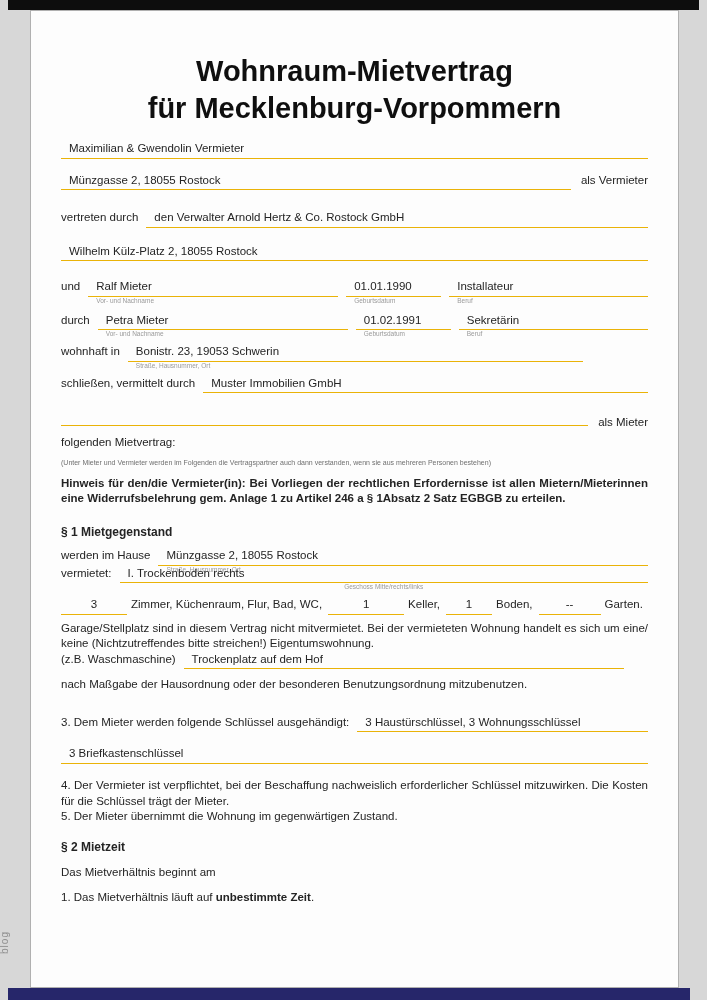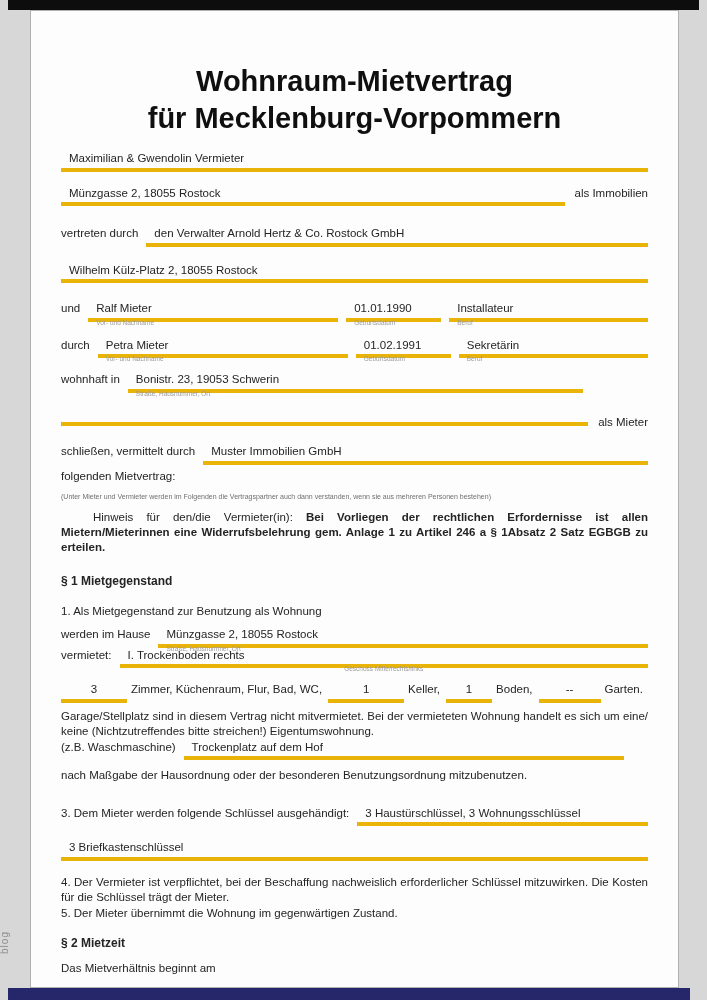--- a/index.html
+++ b/index.html
@@ -14,32 +14,32 @@
   .topbar { position: absolute; top: 0; left: 8px; right: 8px; height: 10px; background: #0d0d0d; }
   .bottombar { position: absolute; bottom: 0; left: 8px; right: 17px; height: 12px; background: #26266a; }
   .watermark {
     position: absolute; left: -7px; bottom: 52px;
     transform: rotate(-90deg);
     color: #8f8f8f; font-size: 10px; letter-spacing: 1px;
   }
   .page {
     position: absolute; top: 10px; left: 30px; right: 28px; bottom: 12px;
     background: #fdfdfd; border: 1px solid #b0b0b0;
-    padding: 40px 30px 0 30px;
+    padding: 30px 30px 0 30px;
     font-size: 11.5px; line-height: 1.35;
   }
   h1 {
     text-align: center; font-size: 29px; line-height: 1.28;
     margin: 12px 0 10px; color: #0f0f0f; font-weight: bold;
   }
   .row { display: flex; align-items: baseline; }
   .lbl { white-space: nowrap; margin-right: 8px; }
   .mid { white-space: nowrap; margin: 0 6px 0 4px; }
   .field {
-    position: relative; border-bottom: 4px solid #eab308;
+    position: relative; border-bottom: 1px solid #eab308;
     padding: 0 4px 1px 8px; min-height: 15px;
   }
   .numf { padding: 0 2px 1px 2px; text-align: center; }
   .grow { flex: 1; }
   .gap { margin-left: 8px; }
   .w250 { flex: 0 0 250px; }
   .w95  { flex: 0 0 95px; }
   .w455 { flex: 0 0 455px; }
   .w175 { flex: 0 0 175px; }
   .w66  { flex: 0 0 66px; }
@@ -50,21 +50,21 @@
   .cap {
     position: absolute; left: 8px; top: 100%; padding-top: 1px;
     font-size: 6.5px; color: #9a9a9a; white-space: nowrap;
   }
   .cap.center { left: 50%; transform: translateX(-50%); }
   .after { white-space: nowrap; margin-left: 10px; }
   .sec-head { text-align: left; font-weight: bold; font-size: 12px; }
   .just { text-align: justify; }
   .smallnote { font-size: 7px; color: #6f6f6f; }
   .hinweis { font-weight: bold; text-align: justify; line-height: 1.32; }
-  .b { font-weight: normal; margin-left: 32px; }
+  .b { font-weight: bold; }
   .mt4{margin-top:4px}.mt6{margin-top:6px}.mt8{margin-top:8px}.mt10{margin-top:10px}
   .mt12{}.mt14{margin-top:14px}.mt16{margin-top:16px}.mt18{margin-top:18px}
   .mt20{margin-top:20px}.mt22{margin-top:22px}
 </style>
 </head>
 <body>
 
 <div class="topbar"></div>
 
 <div class="page">
@@ -77,21 +77,21 @@
   <div class="row mt14">
     <span class="field grow">
       <span>Maximilian &amp; Gwendolin Vermieter</span>
     </span>
   </div>
 
   <div class="row mt14">
     <span class="field grow">
       <span>Münzgasse 2, 18055 Rostock</span>
     </span>
-    <span class="after">als Immobilien</span>
+    <span class="after">als Vermieter</span>
   </div>
 
   <div class="row mt20">
     <span class="lbl">vertreten durch</span>
     <span class="field grow">
       <span>den Verwalter Arnold Hertz &amp; Co. Rostock GmbH</span>
     </span>
   </div>
 
   <div class="row mt16">
@@ -133,40 +133,39 @@
   </div>
 
   <div class="row mt14">
     <span class="lbl">wohnhaft in</span>
     <span class="field w455">
       <span>Bonistr. 23, 19053 Schwerin</span>
       <span class="cap">Straße, Hausnummer, Ort</span>
     </span>
   </div>
 
+  <div class="row mt14">
+    <span class="lbl">schließen, vermittelt durch</span>
+    <span class="field grow">
+      <span>Muster Immobilien GmbH</span>
+    </span>
+  </div>
+
   <div class="row mt18">
     <span class="field grow"></span>
     <span class="after">als Mieter</span>
   </div>
-
-  <div class="row mt14">
-    <span class="lbl">schließen, vermittelt durch</span>
-    <span class="field grow">
-      <span>Muster Immobilien GmbH</span>
-    </span>
-  </div>
   <div class="mt4">folgenden Mietvertrag:</div>
 
   <div class="smallnote mt8">(Unter Mieter und Vermieter werden im Folgenden die Vertragspartner auch dann verstanden, wenn sie aus mehreren Personen bestehen)</div>
 
   <p class="hinweis mt8"><span class="b">Hinweis für den/die Vermieter(in):</span><span> Bei Vorliegen der rechtlichen Erfordernisse ist allen Mietern/Mieterinnen eine Widerrufsbelehrung gem. Anlage 1 zu Artikel 246 a § 1Absatz 2 Satz EGBGB zu erteilen.</span></p>
 
   <div class="sec-head mt18">§ 1 Mietgegenstand</div>
 
-  <div class="mt14">1. Als Mietgegenstand zur Benutzung als Wohnung</div>
 
   <div class="row mt8">
     <span class="lbl">werden im Hause</span>
     <span class="field grow">
       <span>Münzgasse 2, 18055 Rostock</span>
       <span class="cap">Straße, Hausnummer, Ort</span>
     </span>
   </div>
 
   <div class="row mt12">

